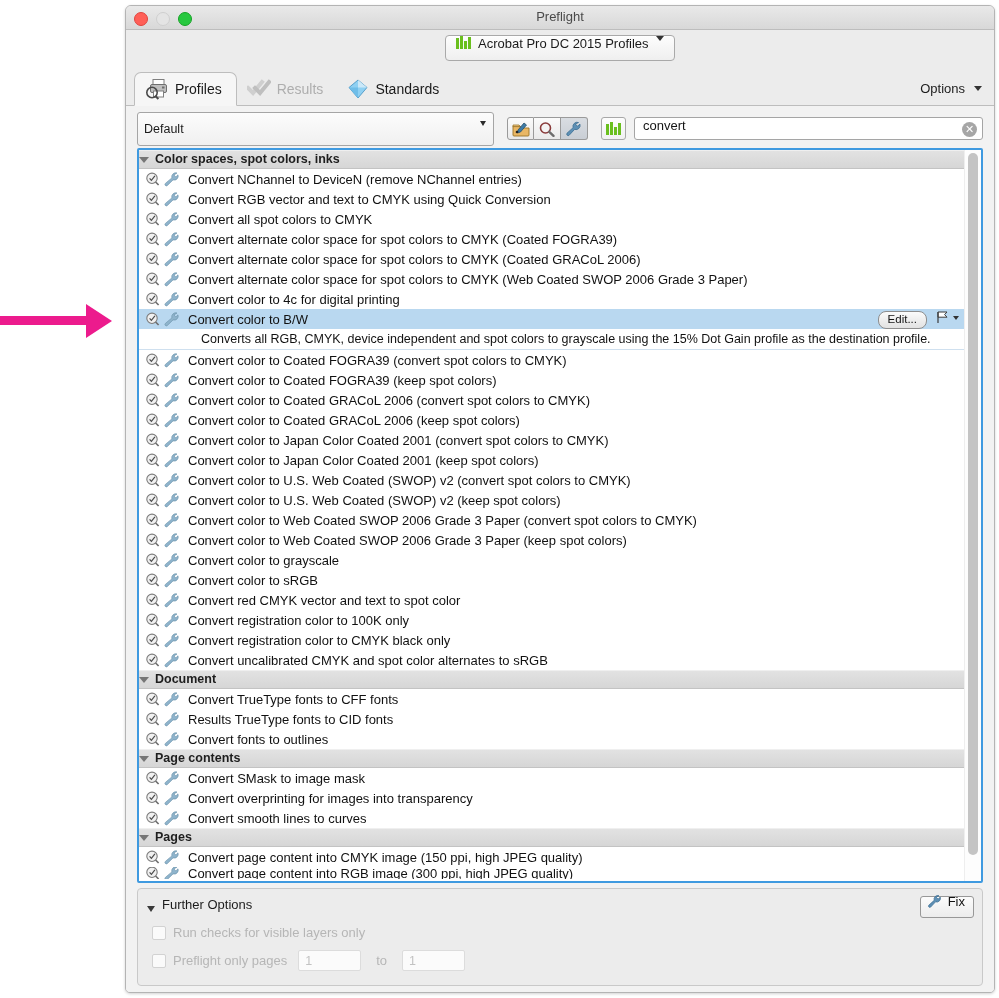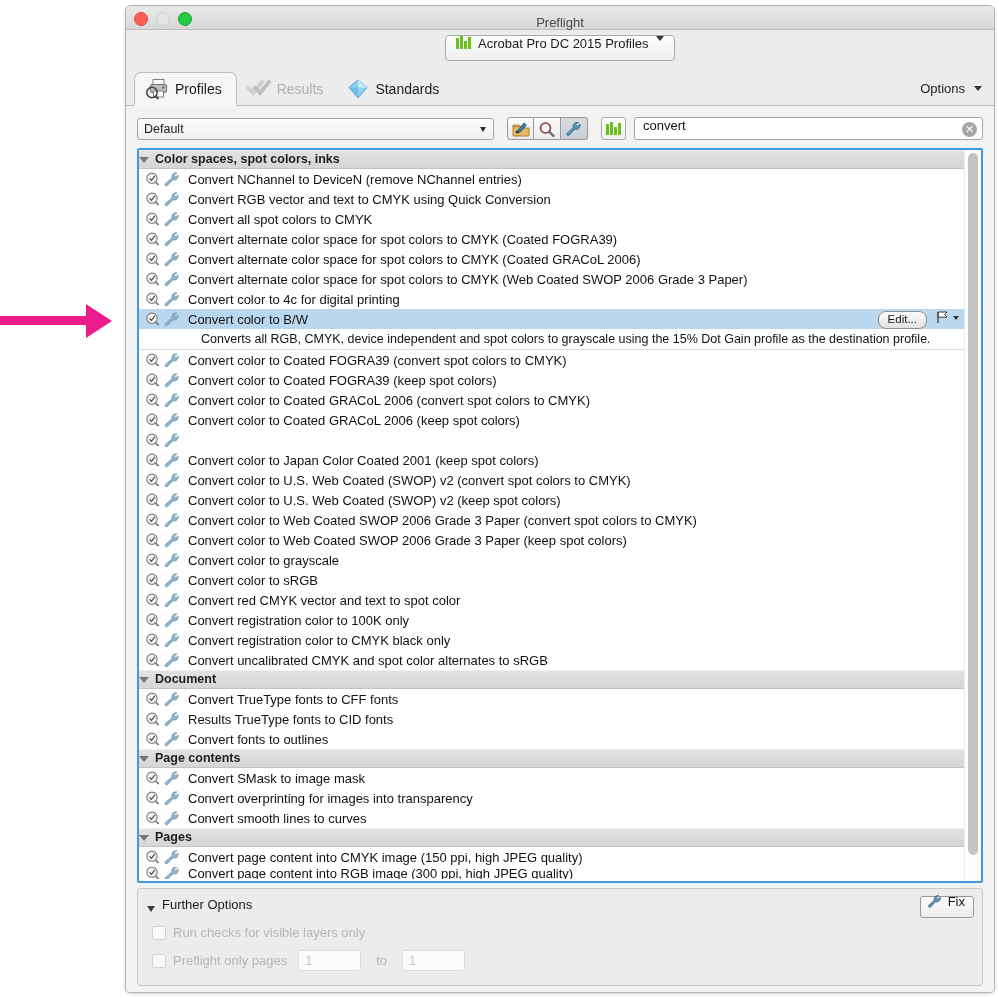--- a/index.html
+++ b/index.html
@@ -37,21 +37,21 @@
   }
   .traffic {
     position: absolute; left: 8px; top: 6px;
     display: flex; gap: 8px; align-items: center;
   }
   .dot { width: 12px; height: 12px; border-radius: 50%; display:block; }
   .dot.red    { background: #ff5f57; border: 1px solid #e0443e; }
   .dot.yellow { background: #e4e4e4; border: 1px solid #cfcfcf; }
   .dot.green  { background: #28c840; border: 1px solid #17a327; }
   .title-text {
-    position: absolute; left: 0; right: 0; top: 9px;
+    position: absolute; left: 0; right: 0; top: 3px;
     text-align: center;
     font-size: 13px; color: #4a4a4a;
   }
 
   
   .profile-row {
     height: 36px;
     display: flex; align-items: center; justify-content: center;
     background: #ececec;
   }
@@ -132,21 +132,21 @@
     height: 25px;
   }
   .combo {
     position: relative;
     width: 357px; height: 22px;
     background: linear-gradient(#fcfcfc,#f0f0f0);
     border: 1px solid #a5a5a5;
     border-radius: 3px;
     font-size: 12.5px; color: #1a1a1a;
     display: flex; align-items: center;
-    padding: 4px 6px;
+    padding: 16px 6px;
     box-sizing: border-box;
   }
   .combo .cb-caret {
     position: absolute; right: 7px; top: 8px;
     width:0;height:0;border-left:3.5px solid transparent;border-right:3.5px solid transparent;
     border-top:5px solid #2b2b2b;
   }
   .tb-group { display: flex; margin-left: 13px; }
   .tb-btn {
     width: 27px; height: 23px;
@@ -602,20 +602,21 @@
             </div>
             <div class="row">
               <svg class="chk-ico" viewBox="0 0 16 14">
                 <circle cx="7" cy="6.3" r="5.2" fill="#f0f0f0" stroke="#7c7c7c" stroke-width="1.1"></circle>
                 <path d="M4.6 6.4 L6.4 8.4 L9.9 3.9" fill="none" stroke="#4a4a4a" stroke-width="1.2"></path>
                 <line x1="10.6" y1="10" x2="13.6" y2="13" stroke="#6e6e6e" stroke-width="1.6"></line>
               </svg>
               <svg class="wr-ico" viewBox="0 0 19 15">
                 <path d="M14 1 a4 4 0 0 0 -5.1 4.9 L2.4 11.4 a1.4 1.4 0 0 0 2 2 L10 7.9 a4 4 0 0 0 5 -5.1 L12.9 4.9 10.9 3 z" fill="#8fb4cc" stroke="#6e95ad" stroke-width="0.7"></path>
               </svg>
+              <span class="lbl">Convert color to Japan Color Coated 2001 (convert spot colors to CMYK)</span>
             </div>
             <div class="row">
               <svg class="chk-ico" viewBox="0 0 16 14">
                 <circle cx="7" cy="6.3" r="5.2" fill="#f0f0f0" stroke="#7c7c7c" stroke-width="1.1"></circle>
                 <path d="M4.6 6.4 L6.4 8.4 L9.9 3.9" fill="none" stroke="#4a4a4a" stroke-width="1.2"></path>
                 <line x1="10.6" y1="10" x2="13.6" y2="13" stroke="#6e6e6e" stroke-width="1.6"></line>
               </svg>
               <svg class="wr-ico" viewBox="0 0 19 15">
                 <path d="M14 1 a4 4 0 0 0 -5.1 4.9 L2.4 11.4 a1.4 1.4 0 0 0 2 2 L10 7.9 a4 4 0 0 0 5 -5.1 L12.9 4.9 10.9 3 z" fill="#8fb4cc" stroke="#6e95ad" stroke-width="0.7"></path>
               </svg>

